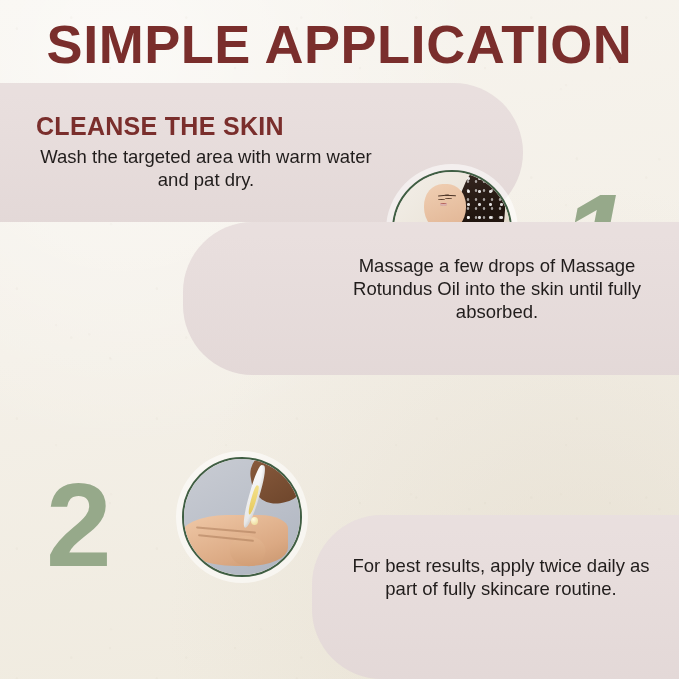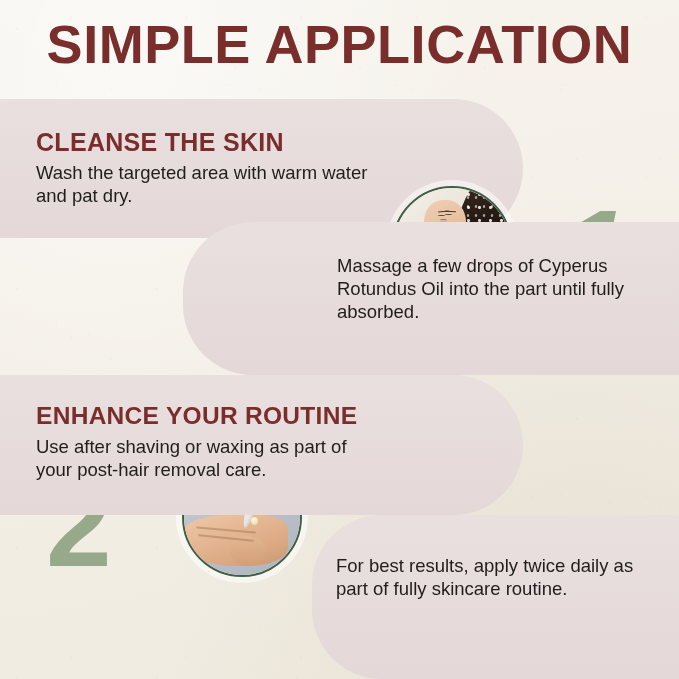--- a/index.html
+++ b/index.html
@@ -49,21 +49,21 @@
     font-weight:bold;
     letter-spacing:.5px;
     color:#7a2e2c;
     font-family:"Liberation Sans", sans-serif;
     white-space:nowrap;
     transform:scaleX(1.02);
   }
 
   
   .row { position:absolute; left:0; width:679px; }
-  .row-1 { top:99px;  height:139px; }
+  .row-1 { top:83px;  height:139px; }
   .row-2 { top:222px; height:153px; }
   .row-3 { top:375px; height:140px; }
   .row-4 { top:515px; height:164px; }
 
   
   .band {
     position:absolute;
     top:0; bottom:0;
     background:#e7dcdb;
     background-image:linear-gradient(180deg, rgba(255,255,255,.10), rgba(0,0,0,.015));
@@ -89,20 +89,21 @@
     margin-bottom:7px;
     white-space:nowrap;
   }
   .tb-2 .step-title { font-size:24.5px; }
   .tb-3 .step-title { font-size:24.5px; }
 
   .step-body {
     color:#211d1c;
     font-size:18.5px;
     line-height:1.24;
+    text-align:center;
   }
 
   
   .numeral {
     position:absolute;
     color:#96a98a;
     font-weight:bold;
     font-size:118px;
     line-height:1;
     font-family:"Liberation Sans", sans-serif;
@@ -266,33 +267,24 @@
         <div class="thumb"></div>
         <div class="fingerline fl1"></div>
         <div class="fingerline fl2"></div>
         <div class="pipette"></div>
         <div class="oil"></div>
         <div class="drop"></div>
       </div>
     </div>
 
     <div class="textblock tb-2">
-      <div class="step-body">Massage a few drops of Cyperus Rotundus Oil into the part until fully absorbed.</div>
+      <div class="step-body">Massage a few drops of Massage Rotundus Oil into the skin until fully absorbed.</div>
     </div>
   </div>
 
-  <div class="row row-3">
-    <div class="band r3"></div>
-
-    <div class="textblock tb-3">
-      <div class="step-title">ENHANCE YOUR ROUTINE</div>
-      <div class="step-body">Use after shaving or waxing as part of your post-hair removal care.</div>
-    </div>
-
-  </div>
 
   <div class="row row-4">
     <div class="band r4"></div>
 
     <div class="textblock tb-4">
       <div class="step-body">For best results, apply twice daily as part of fully skincare routine.</div>
     </div>
   </div>
 </div>
 

